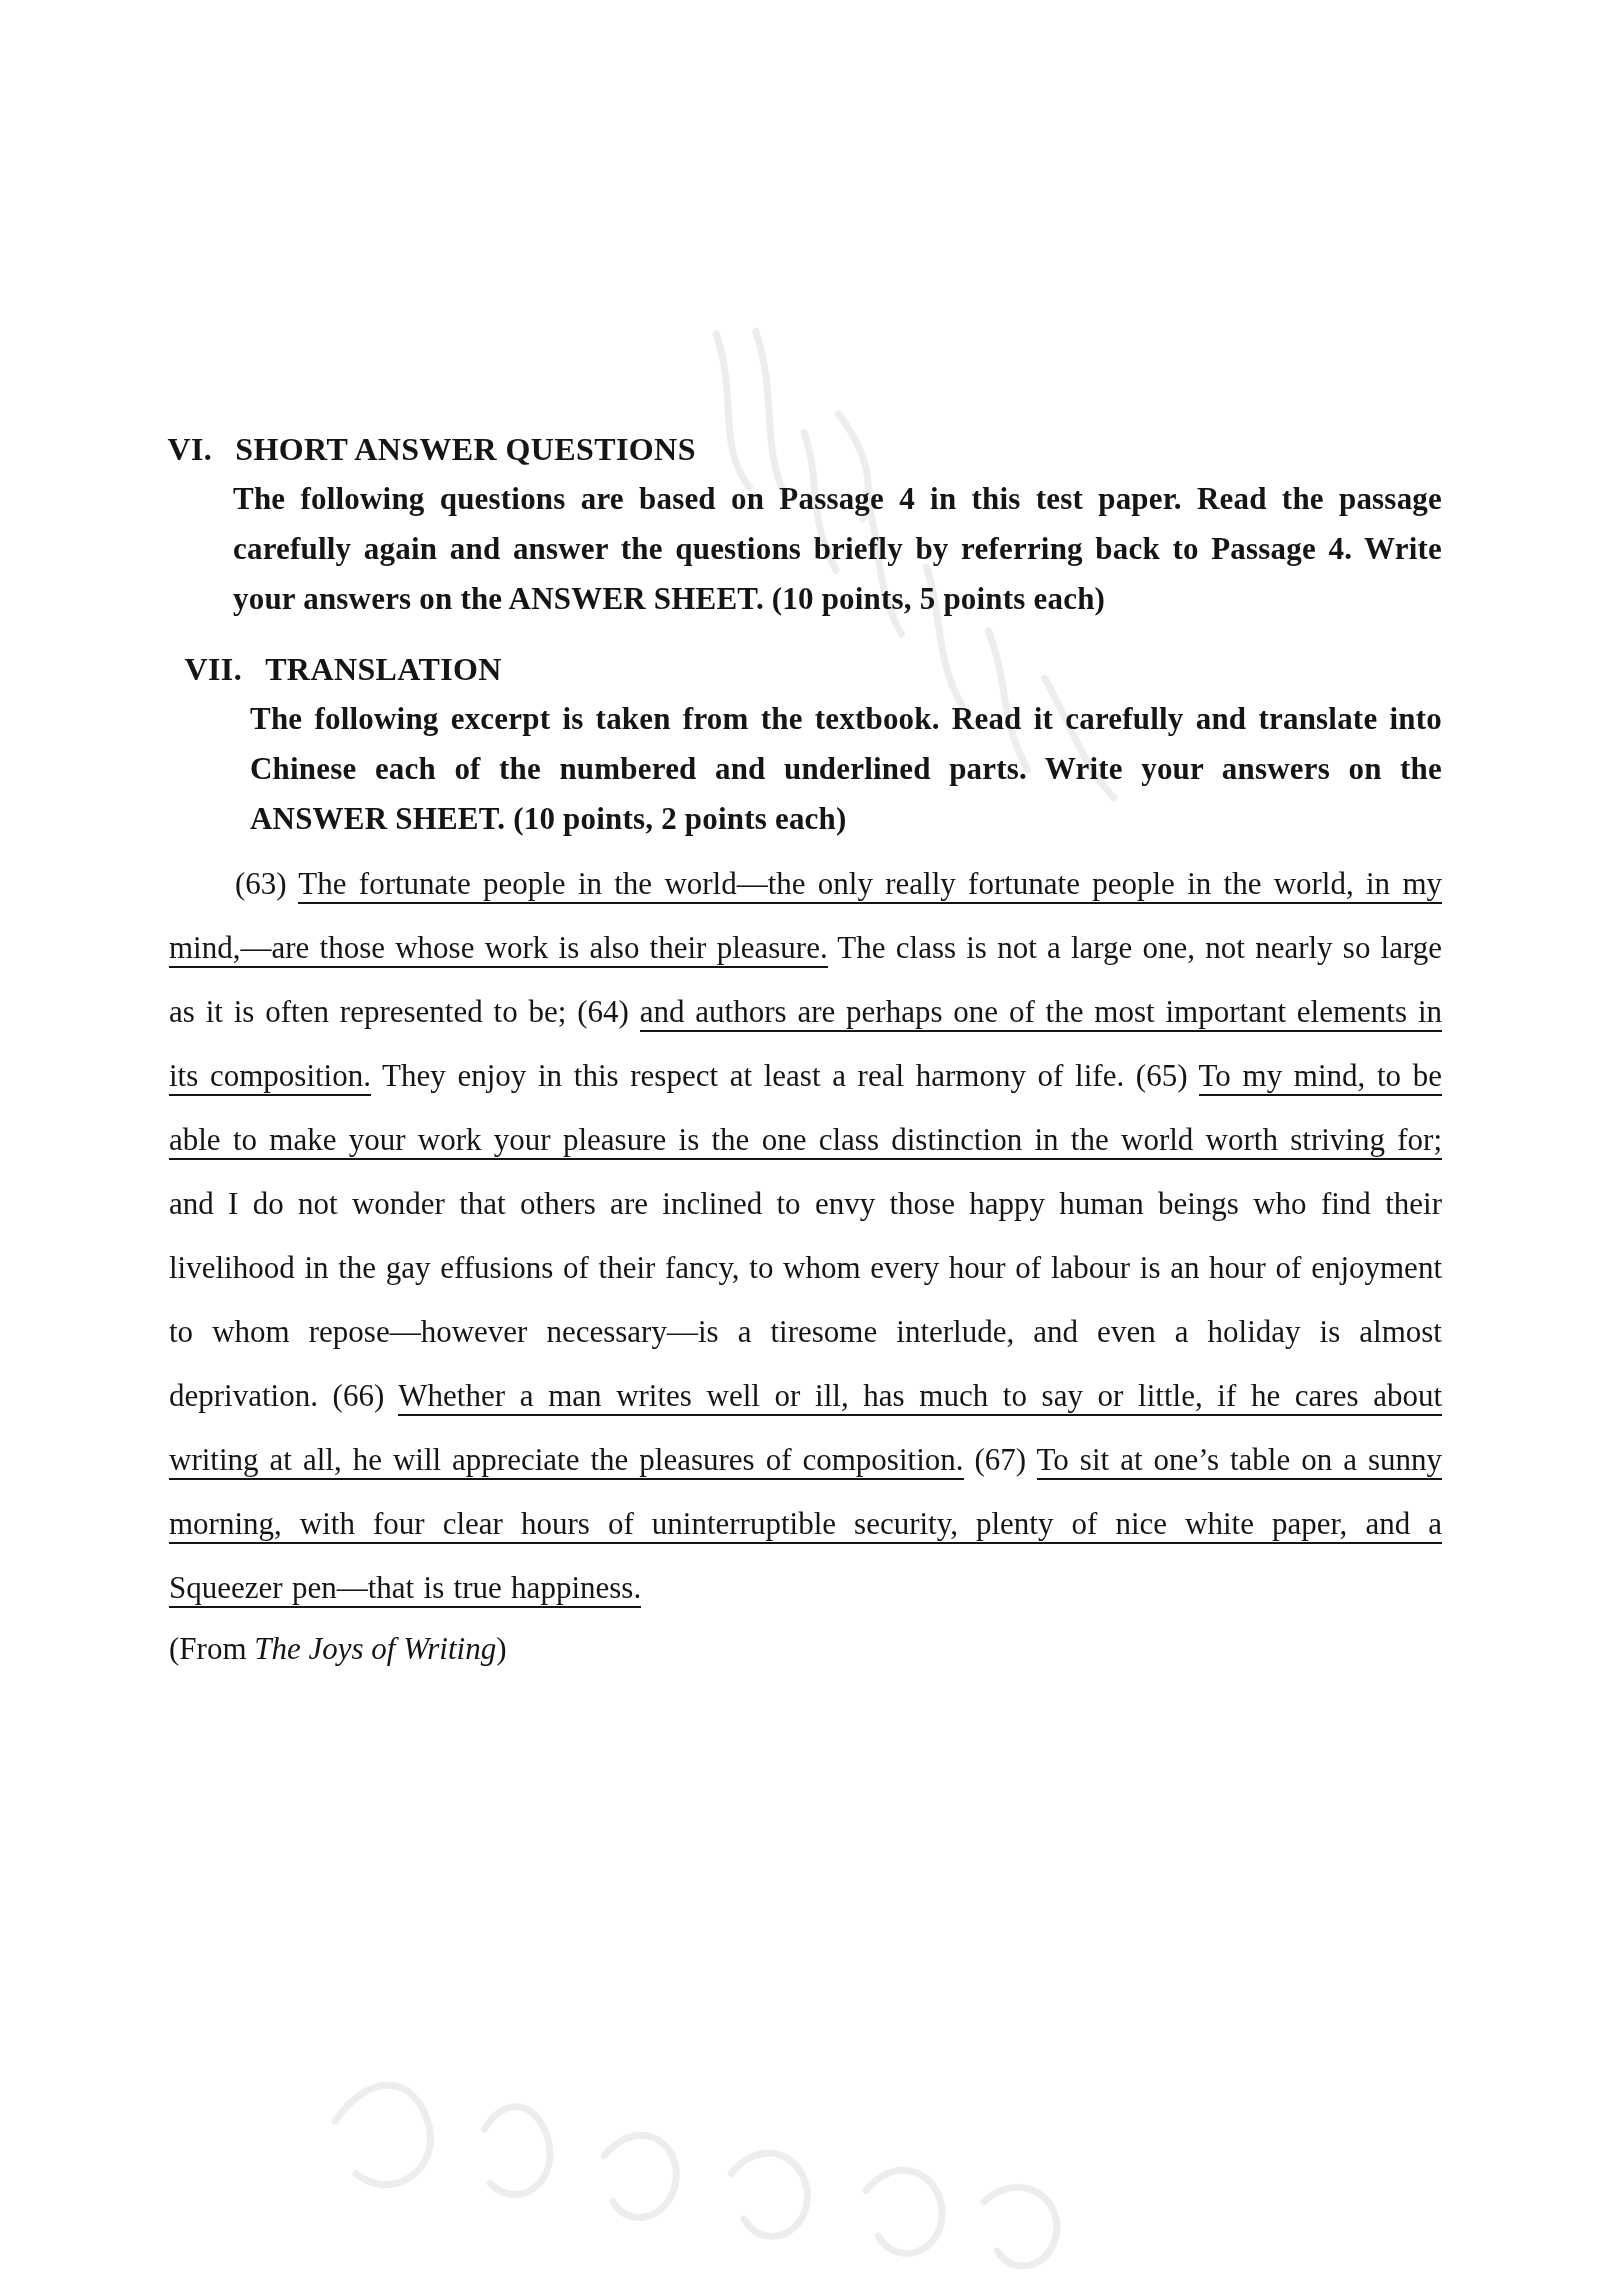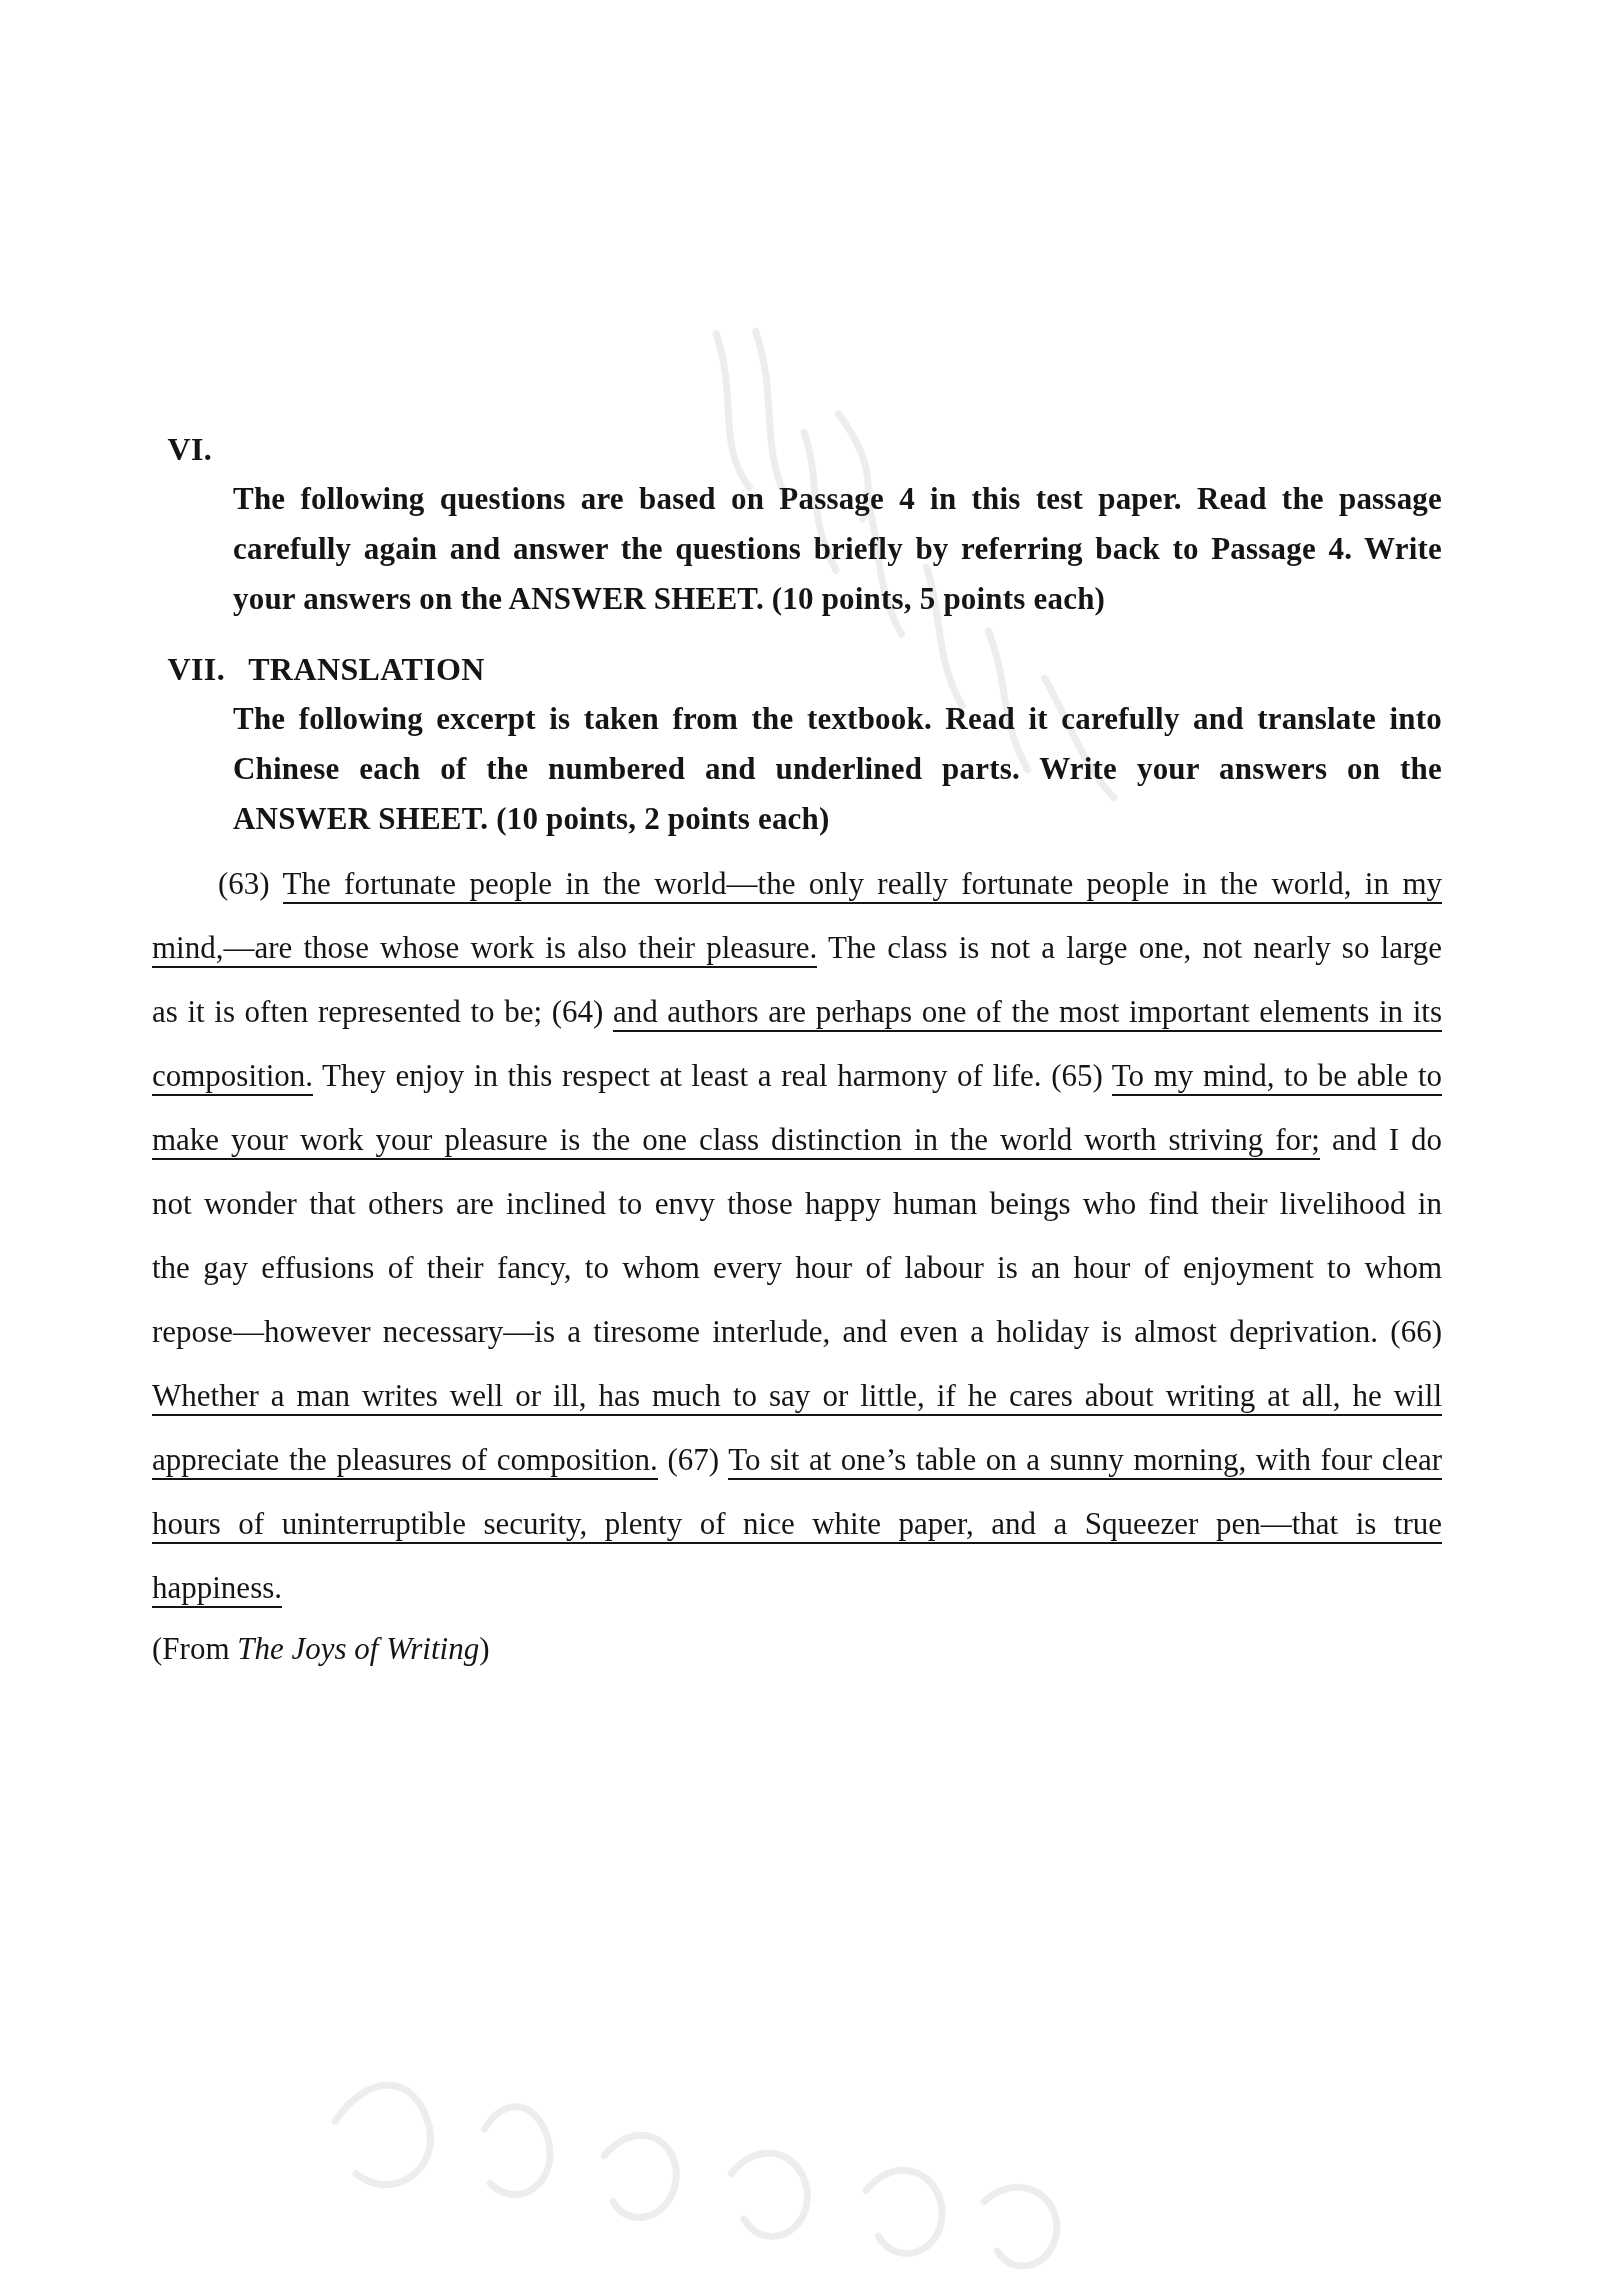--- a/index.html
+++ b/index.html
@@ -51,21 +51,21 @@
   }
   .question-row {
     display: flex;
     line-height: 54px;
   }
   .q-num {
     flex: 0 0 45px;
     padding-left: 7.8px;
   }
   .q-text { flex: 1; }
-  .section-vii { margin-top: 20px; }
+  .section-vii { margin-top: 20px; margin-left: 17px; }
   .passage {
     margin: 7.8px 0 0 0;
     font-size: 31px;
     line-height: 64px;
     text-align: justify;
     text-indent: 66px;
     word-spacing: 1.6px;
   }
   .passage .u {
     border-bottom: 2.3px solid #151515;
@@ -115,20 +115,21 @@
     <path d="M540 240 C580 200, 630 220, 635 270 C635 330, 570 345, 550 300"></path>
     <path d="M710 280 C750 240, 800 260, 805 310 C805 370, 740 385, 720 340"></path>
     <path d="M860 310 C900 280, 950 300, 950 350 C945 400, 890 415, 870 375"></path>
   </svg>
 
   <div class="content">
 
     <section>
       <div class="sec-heading">
         <span class="numeral">VI.</span>
+        <span class="title">SHORT ANSWER QUESTIONS</span>
       </div>
       <p class="instructions">The following questions are based on Passage 4 in this test paper. Read the passage carefully again and answer the questions briefly by referring back to Passage 4. Write your answers on the ANSWER SHEET. (10 points, 5 points each)</p>
     </section>
 
     <section class="section-vii">
       <div class="sec-heading">
         <span class="numeral">VII.</span>
         <span class="title">TRANSLATION</span>
       </div>
       <p class="instructions">The following excerpt is taken from the textbook. Read it carefully and translate into Chinese each of the numbered and underlined parts. Write your answers on the ANSWER SHEET. (10 points, 2 points each)</p>

